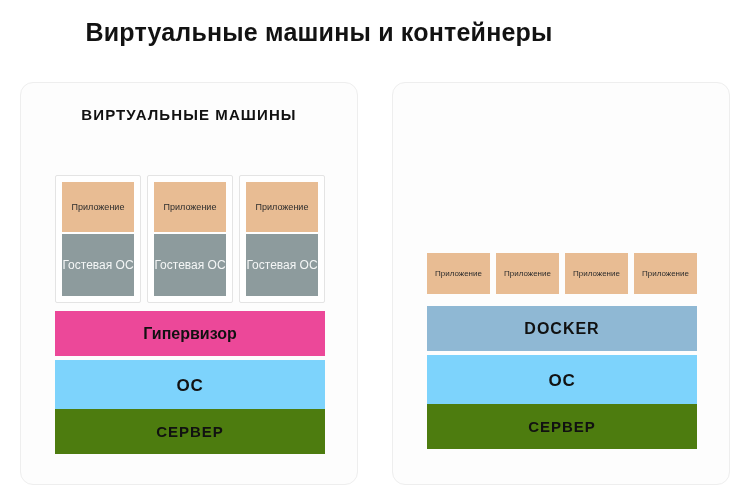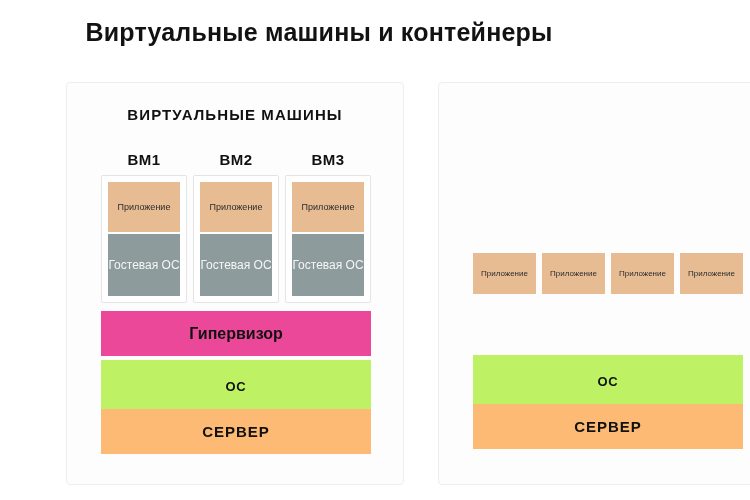--- a/index.html
+++ b/index.html
@@ -34,23 +34,22 @@
     width: 750px;
     height: 404px;
   }
 
   .panel {
     position: absolute;
     top: 0;
     height: 403px;
     background: #fdfdfd;
     border: 1px solid #eeeeee;
-    border-radius: 4px;
-    box-sizing: border-box;
-    margin-left: 46px;
+    border-radius: 13px;
+    box-sizing: border-box;
   }
   .panel-left  { left: 20px;  width: 338px; }
   .panel-right { left: 392px; width: 338px; }
 
   .panel-title {
     position: absolute;
     top: 23px;
     left: 0;
     width: 100%;
     text-align: center;
@@ -130,28 +129,28 @@
   }
   .bar-hypervisor {
     top: 228px;
     height: 45px;
     background: #ec4899;
     font-size: 16px;
   }
   .bar-os {
     top: 277px;
     height: 52px;
-    background: #bef264;
-    font-size: 13px;
+    background: #7dd3fc;
+    font-size: 17px;
     letter-spacing: 0.8px;
   }
   .bar-server {
     top: 326px;
     height: 45px;
-    background: #fdba74;
+    background: #4d7c0f;
     font-size: 15px;
     letter-spacing: 1px;
   }
 
   
   .ct-row {
     position: absolute;
     top: 170px;
     left: 34px;
     width: 270px;
@@ -183,25 +182,20 @@
 <body>
 
 <div class="page-title">Виртуальные машины и контейнеры</div>
 
 <div class="panels">
 
   <div class="panel panel-left">
 
     <div class="panel-title">ВИРТУАЛЬНЫЕ МАШИНЫ</div>
 
-    <div class="vm-labels">
-      <div class="vm-label">ВМ1</div>
-      <div class="vm-label">ВМ2</div>
-      <div class="vm-label">ВМ3</div>
-    </div>
 
     <div class="vm-row">
       <div class="vm-box">
         <div class="vm-app">Приложение</div>
         <div class="vm-guest">Гостевая ОС</div>
       </div>
       <div class="vm-box">
         <div class="vm-app">Приложение</div>
         <div class="vm-guest">Гостевая ОС</div>
       </div>
@@ -220,18 +214,19 @@
   <div class="panel panel-right">
 
 
     <div class="ct-row">
       <div class="ct-app">Приложение</div>
       <div class="ct-app">Приложение</div>
       <div class="ct-app">Приложение</div>
       <div class="ct-app">Приложение</div>
     </div>
 
+    <div class="bar bar-docker">DOCKER</div>
     <div class="bar bar-os bar-os-right">ОС</div>
     <div class="bar bar-server bar-server-right">СЕРВЕР</div>
 
   </div>
 
 </div>
 
 </body></html>

